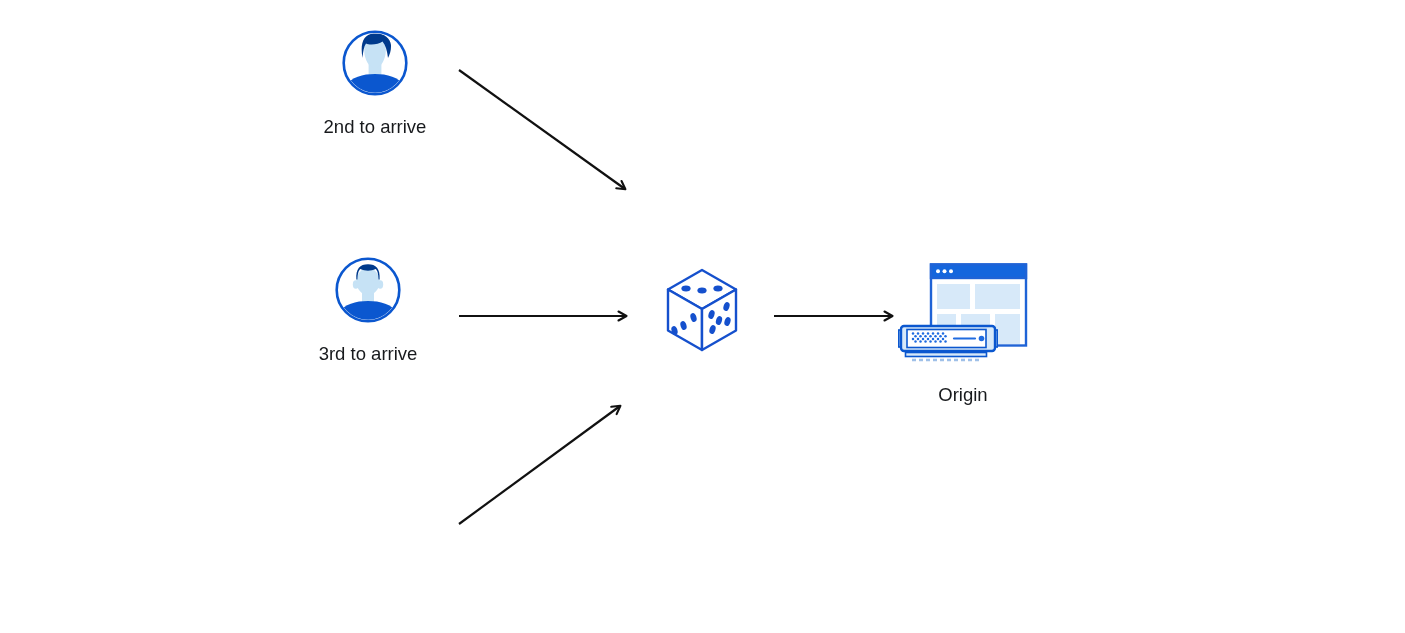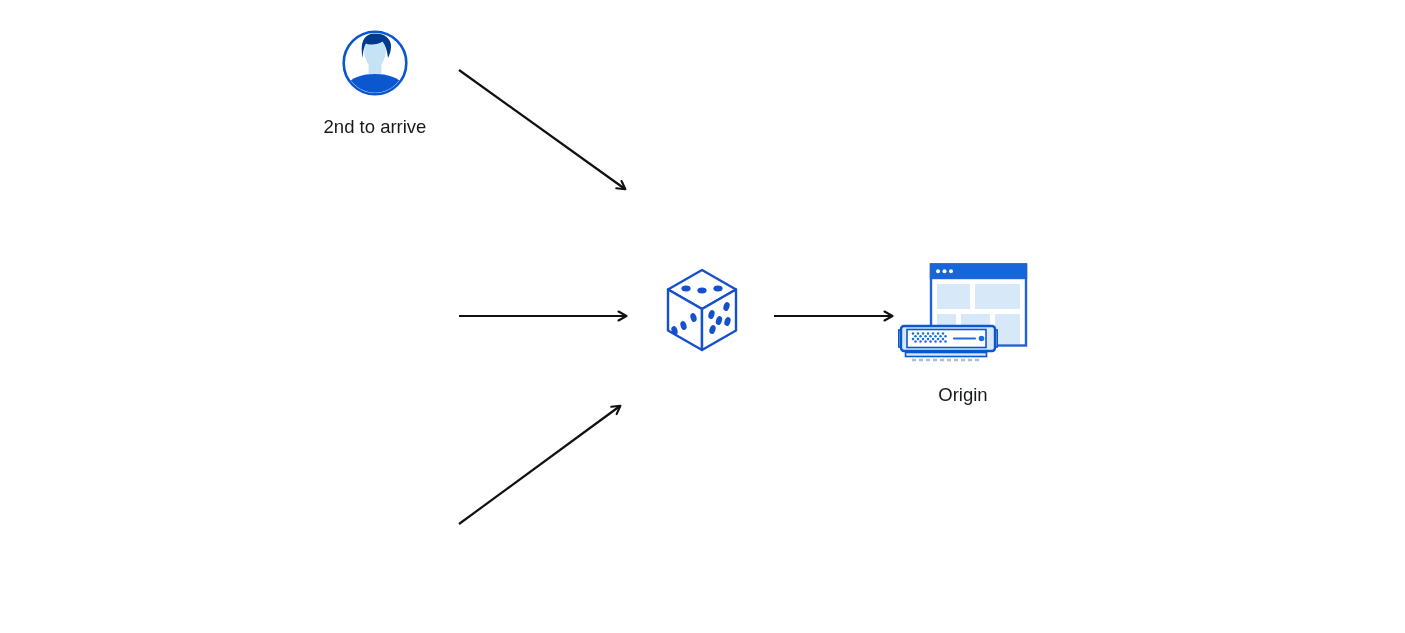--- a/index.html
+++ b/index.html
@@ -62,20 +62,39 @@
       <g clip-path="url(#clipA)">
         <rect x="27.6" y="30" width="12.8" height="19" fill="#c6e2f5"></rect>
         <path d="M23.2,21 C23.2,11.5 27.5,7.5 34,7.5 C40.5,7.5 44.8,11.5 44.8,21 C44.8,30.5 40,38.8 34,38.8 C28,38.8 23.2,30.5 23.2,21 Z" fill="#c6e2f5"></path>
         <path d="M21.5,29 C19,15 22,5.5 32.5,4.5 C42,3.6 49.5,8.5 50,16 C50.3,20.5 49,25.5 47,29 C46.2,21.5 44.5,16 41.5,12.5 C38,15.5 28.5,16.5 25,14.5 C23,17.5 22,22.5 21.5,29 Z" fill="#003a8c"></path>
         <path d="M0,68 C4,49.5 18.5,45 34,45 C49.5,45 64,49.5 68,68 Z" fill="#0b57cf"></path>
       </g>
     </svg>
     <div class="node-label">2nd to arrive</div>
   </div>
 
+  <div class="node" style="left:288px; top:256px; width:160px;">
+    <svg class="avatar" width="68" height="68" viewBox="0 0 68 68">
+      <defs>
+          <clipPath id="clipB">
+            <circle cx="34" cy="34" r="29.8"></circle>
+          </clipPath>
+        </defs>
+      <circle cx="34" cy="34" r="31.3" fill="#ffffff" stroke="#0b57cf" stroke-width="2.6"></circle>
+      <g clip-path="url(#clipB)">
+        <ellipse cx="21.8" cy="28.5" rx="3" ry="4.2" fill="#c6e2f5"></ellipse>
+        <ellipse cx="46.2" cy="28.5" rx="3" ry="4.2" fill="#c6e2f5"></ellipse>
+        <rect x="28" y="30" width="12" height="19" fill="#c6e2f5"></rect>
+        <ellipse cx="34" cy="25.5" rx="11.6" ry="13.6" fill="#c6e2f5"></ellipse>
+        <path d="M22.4,23.5 C21.6,12.5 26,8.2 34,8.2 C42,8.2 46.4,12.5 45.6,23.5 L44.6,23.5 C44.3,17.5 43.4,14.4 41.6,13 C37,15.2 31,15.2 26.4,13 C24.6,14.4 23.7,17.5 23.4,23.5 Z" fill="#003a8c"></path>
+        <path d="M0,68 C4,49.5 18.5,45 34,45 C49.5,45 64,49.5 68,68 Z" fill="#0b57cf"></path>
+      </g>
+    </svg>
+    <div class="node-label">3rd to arrive</div>
+  </div>
 
 
   <svg class="icon-node" style="left:665px; top:268px;" width="74" height="84" viewBox="0 0 74 84">
     <g fill="#ffffff" stroke="#1550cd" stroke-width="2.4" stroke-linejoin="round">
       <path d="M37,2 L71,21.5 L37,41 L3,21.5 Z"></path>
       <path d="M3,21.5 L37,41 L37,82 L3,62.5 Z"></path>
       <path d="M71,21.5 L37,41 L37,82 L71,62.5 Z"></path>
     </g>
     <g fill="#1550cd">
 

